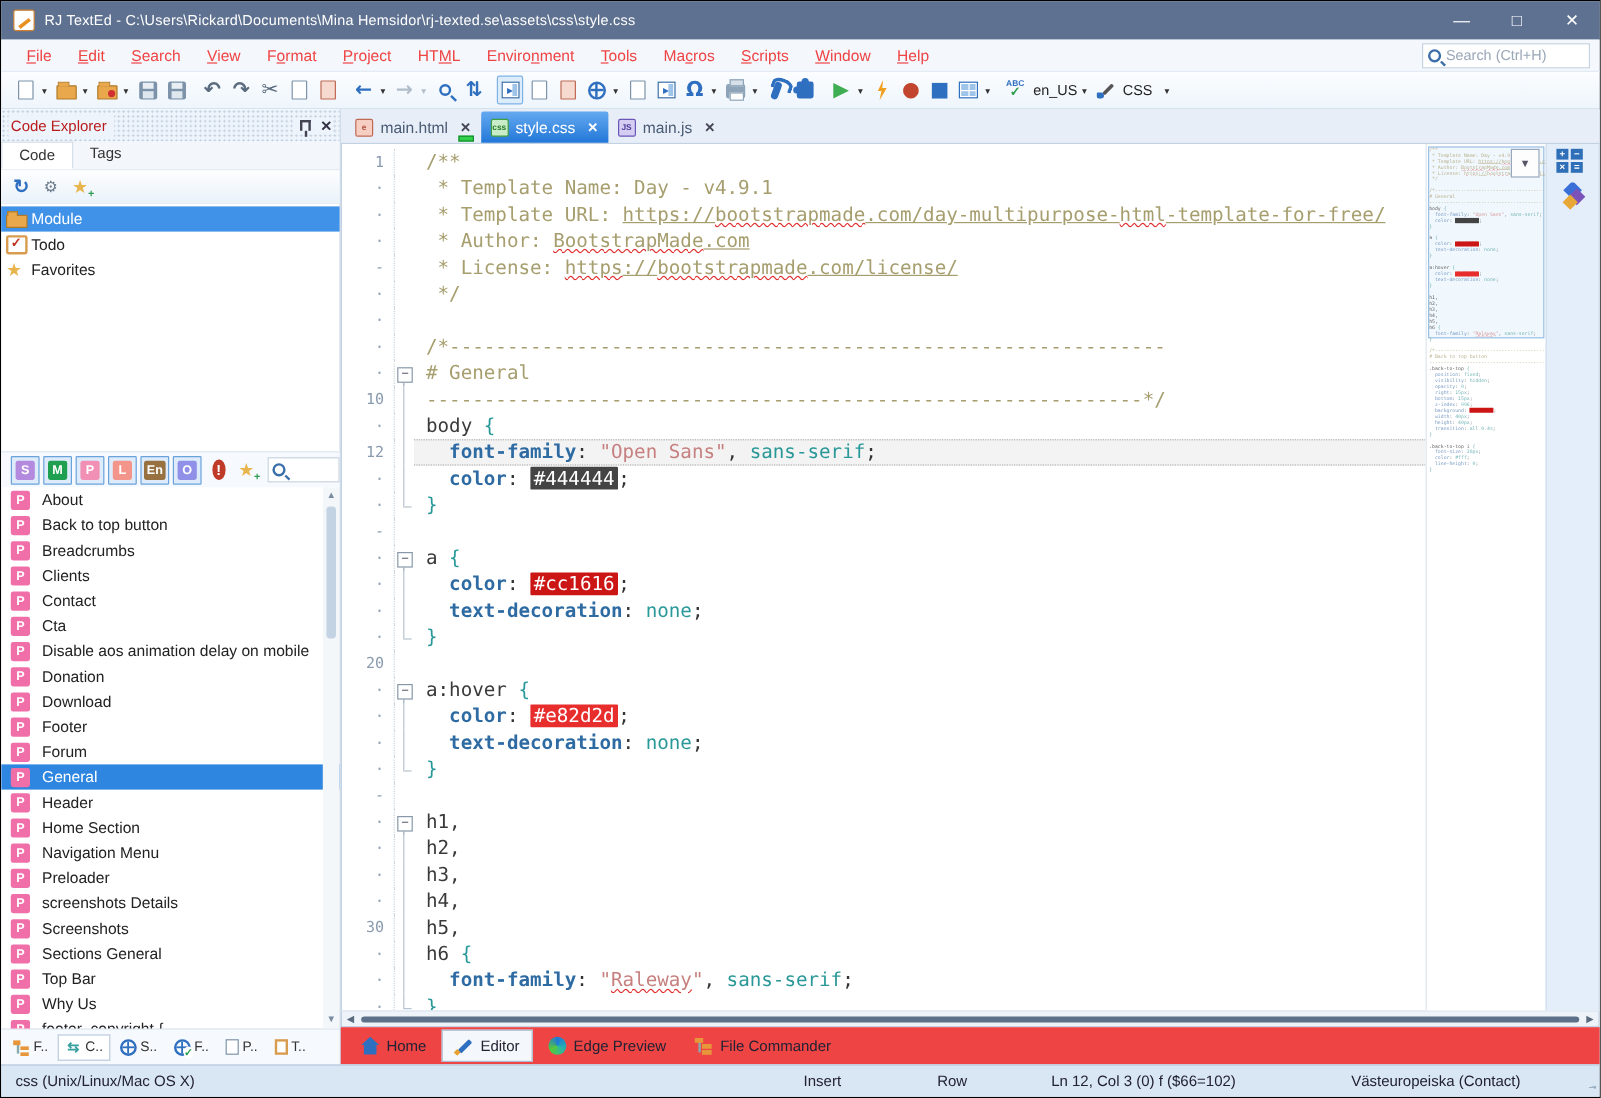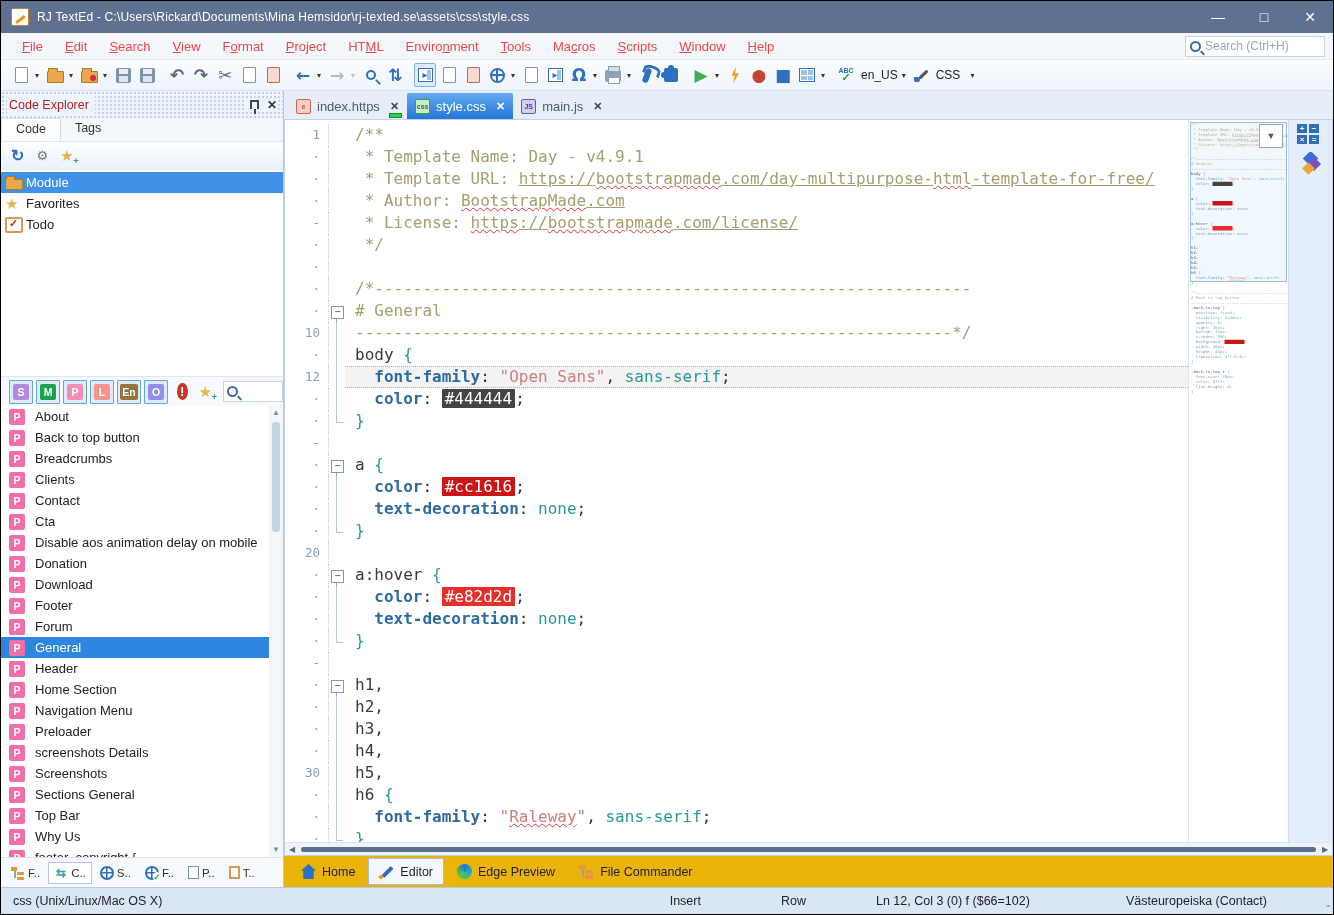--- a/index.html
+++ b/index.html
@@ -180,21 +180,21 @@
   .rs-calc { position:absolute; top:4px; left:8px; width:22px; height:20px; display:grid; grid-template-columns:1fr 1fr; gap:2px; }
   .rs-calc i { background:#2f6fb8; color:#fff; font-style:normal; font-size:8px; line-height:9px; text-align:center; font-weight:bold; }
   .rs-diamond { position:absolute; top:32px; left:8px; width:26px; height:26px; }
 
   
   .hscroll { height:14px; flex:none; background:#eef3f9; border:1px solid #c3d2e2; border-top:1px solid #dde5ee; display:flex; align-items:center; }
   .hs-arrow { width:14px; text-align:center; font-size:8px; color:#5a6b80; }
   .hs-thumb { flex:1; height:5px; background:#5c7089; border-radius:3px; margin:0 2px; }
 
   
-  .bottombar { height:31px; flex:none; background:#eab308; display:flex; align-items:center; padding-left:6px; gap:2px; }
+  .bottombar { height:31px; flex:none; background:#ef4444; display:flex; align-items:center; padding-left:6px; gap:2px; }
   .btab { display:flex; align-items:center; gap:6px; padding:5px 10px; font-size:12.5px; color:#223; border:1px solid transparent; }
   .btab.active { background:#f4f8fc; border-color:#aabccf; }
   .bt-ic { width:15px; height:15px; position:relative; flex:none; }
   .bt-home { background:#2f6fc0; clip-path:polygon(50% 0,100% 45%,85% 45%,85% 100%,15% 100%,15% 45%,0 45%); }
   .bt-pencil::before { content:""; position:absolute; width:13px; height:4px; background:#2f6fc0; border-radius:1px; transform:rotate(-45deg); left:2px; top:6px; }
   .bt-pencil::after { content:""; position:absolute; width:4px; height:4px; background:#e8a030; transform:rotate(-45deg); left:0px; top:11px; }
   .bt-edge { border-radius:50%; background:conic-gradient(#1e78d8,#28b8a8,#58c838,#1e78d8); }
   .bt-tree { background:linear-gradient(#e8963a,#e8963a) 0 1px/7px 4px no-repeat, linear-gradient(#e8963a,#e8963a) 6px 6px/8px 4px no-repeat, linear-gradient(#e8963a,#e8963a) 6px 11px/8px 4px no-repeat, linear-gradient(#8aa,#8aa) 3px 3px/2px 10px no-repeat; }
 
   
@@ -370,26 +370,26 @@
         <span class="refresh-ic">↻</span>
         <span class="gear-ic">⚙</span>
         <span class="star-ic">★<i>+</i></span>
       </div>
       <div class="cx-tree">
           <div class="tree-row selected">
             <span class="ti ti-folder"></span>
             <span>Module</span>
           </div>
           <div class="tree-row">
+            <span class="ti ti-todo"></span>
+            <span>Todo</span>
+          </div>
+          <div class="tree-row">
             <span class="ti ti-star"></span>
             <span>Favorites</span>
-          </div>
-          <div class="tree-row">
-            <span class="ti ti-todo"></span>
-            <span>Todo</span>
           </div>
         </div>
       <div class="filter-bar">
         <span style="display:flex;gap:3px;">
             <div class="filter-btn">
               <span class="filter-chip" style="background: rgb(180, 138, 222);">S</span>
             </div>
             <div class="filter-btn">
               <span class="filter-chip" style="background: rgb(31, 160, 80);">M</span>
             </div>
@@ -535,21 +535,21 @@
             <span class="pt-ic pt-clip"></span>
             <span>T..</span>
           </div>
         </div>
     </div>
 
     <div class="editor-area">
       <div class="tabbar">
           <div class="etab">
             <span class="ft ft-html">e</span>
-            <span>index.https</span>
+            <span>main.html</span>
             <span class="etab-close">✕<span class="modbar"></span></span>
           </div>
           <div class="etab active">
             <span class="ft ft-css">css</span>
             <span>style.css</span>
             <span class="etab-close">✕</span>
           </div>
           <div class="etab">
             <span class="ft ft-js">JS</span>
             <span>main.js</span>

